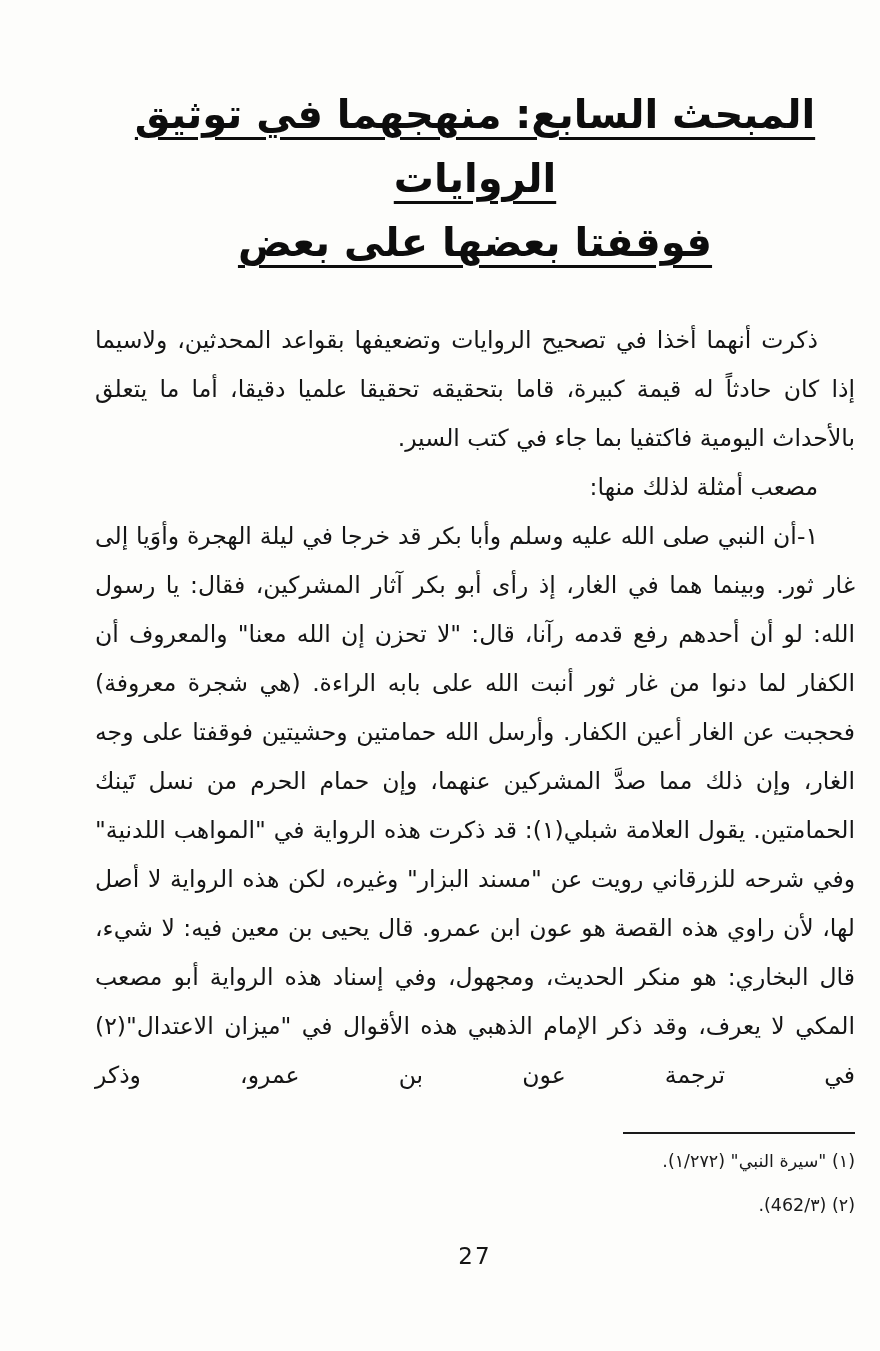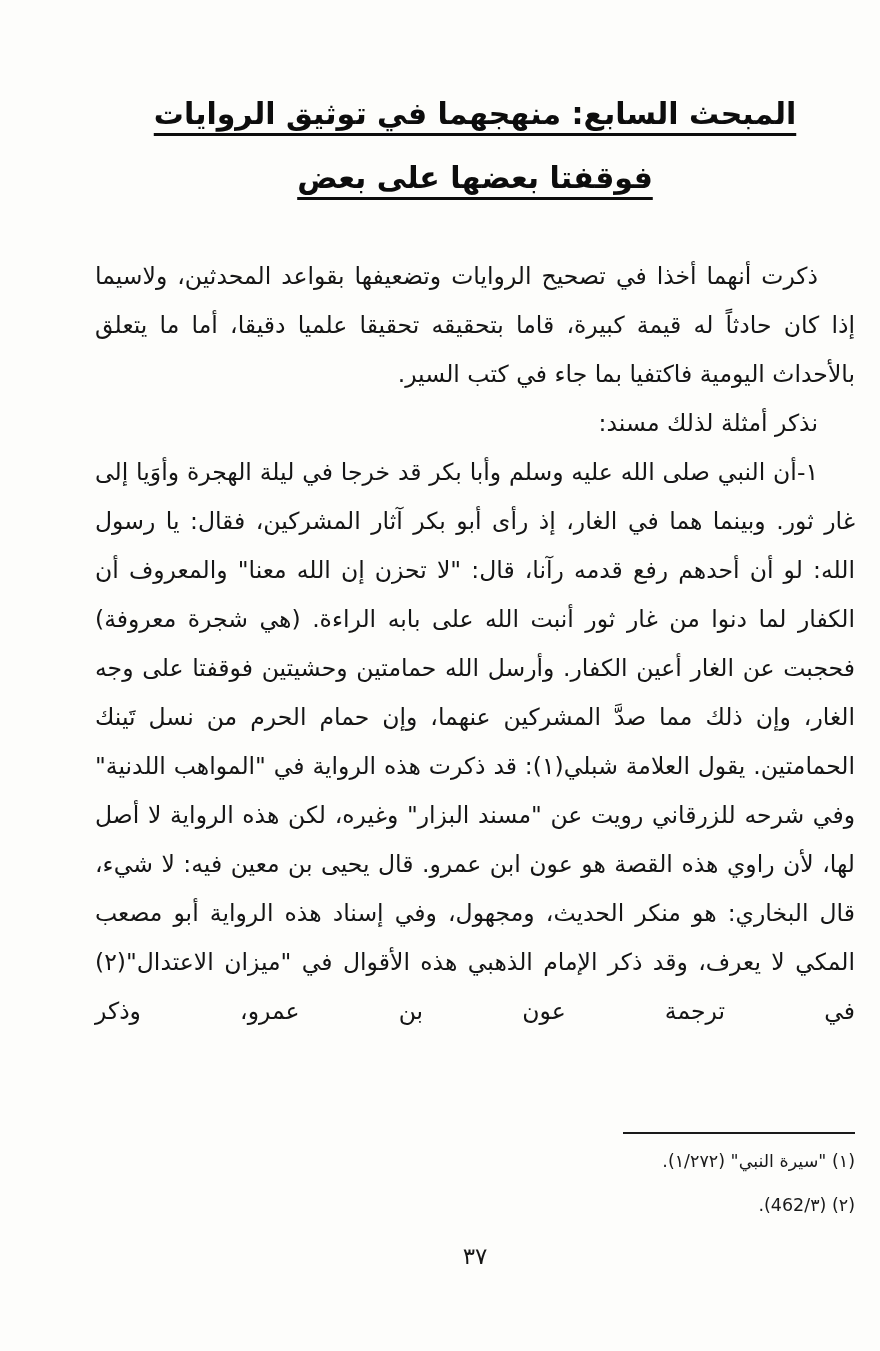--- a/index.html
+++ b/index.html
@@ -21,21 +21,21 @@
   .content {
     position: absolute;
     top: 0;
     right: 25px;
     left: 95px;
   }
   .title {
     margin: 0;
     padding-top: 82px;
     text-align: center;
-    font-size: 30px;
+    font-size: 40px;
     font-weight: bold;
     line-height: 64px;
     color: #0d0d0d;
   }
   .title-line {
     display: block;
   }
   .title-line > span {
     text-decoration: underline;
     text-decoration-thickness: 2.5px;
@@ -89,26 +89,26 @@
 <div class="page">
   <div class="content">
 
     <h1 class="title">
       <span class="title-line"><span>المبحث السابع: منهجهما في توثيق الروايات</span></span>
       <span class="title-line"><span>فوقفتا بعضها على بعض</span></span>
     </h1>
 
     <div class="body-text">
       <p class="para">ذكرت أنهما أخذا في تصحيح الروايات وتضعيفها بقواعد المحدثين، ولاسيما إذا كان حادثاً له قيمة كبيرة، قاما بتحقيقه تحقيقا علميا دقيقا، أما ما يتعلق بالأحداث اليومية فاكتفيا بما جاء في كتب السير.</p>
-      <p class="para">نذكر أمثلة لذلك مسند:</p>
+      <p class="para">مصعب أمثلة لذلك منها:</p>
       <p class="para continued">١-أن النبي صلى الله عليه وسلم وأبا بكر قد خرجا في ليلة الهجرة وأوَيا إلى غار ثور. وبينما هما في الغار، إذ رأى أبو بكر آثار المشركين، فقال: يا رسول الله: لو أن أحدهم رفع قدمه رآنا، قال: "لا تحزن إن الله معنا" والمعروف أن الكفار لما دنوا من غار ثور أنبت الله على بابه الراءة. (هي شجرة معروفة) فحجبت عن الغار أعين الكفار. وأرسل الله حمامتين وحشيتين فوقفتا على وجه الغار، وإن ذلك مما صدَّ المشركين عنهما، وإن حمام الحرم من نسل تَينك الحمامتين. يقول العلامة شبلي(١): قد ذكرت هذه الرواية في "المواهب اللدنية" وفي شرحه للزرقاني رويت عن "مسند البزار" وغيره، لكن هذه الرواية لا أصل لها، لأن راوي هذه القصة هو عون ابن عمرو. قال يحيى بن معين فيه: لا شيء، قال البخاري: هو منكر الحديث، ومجهول، وفي إسناد هذه الرواية أبو مصعب المكي لا يعرف، وقد ذكر الإمام الذهبي هذه الأقوال في "ميزان الاعتدال"(٢) في ترجمة عون بن عمرو، وذكر</p>
     </div>
 
   </div>
 
   <div class="footnotes">
     <div class="footnote-rule"></div>
     <p class="footnote">(١) "سيرة النبي" (١/٢٧٢).</p>
     <p class="footnote">(٢) (٣/462).</p>
   </div>
 
-  <div class="page-number">٣٧</div>
+  <div class="page-number">27</div>
 </div>
 
 </body></html>

